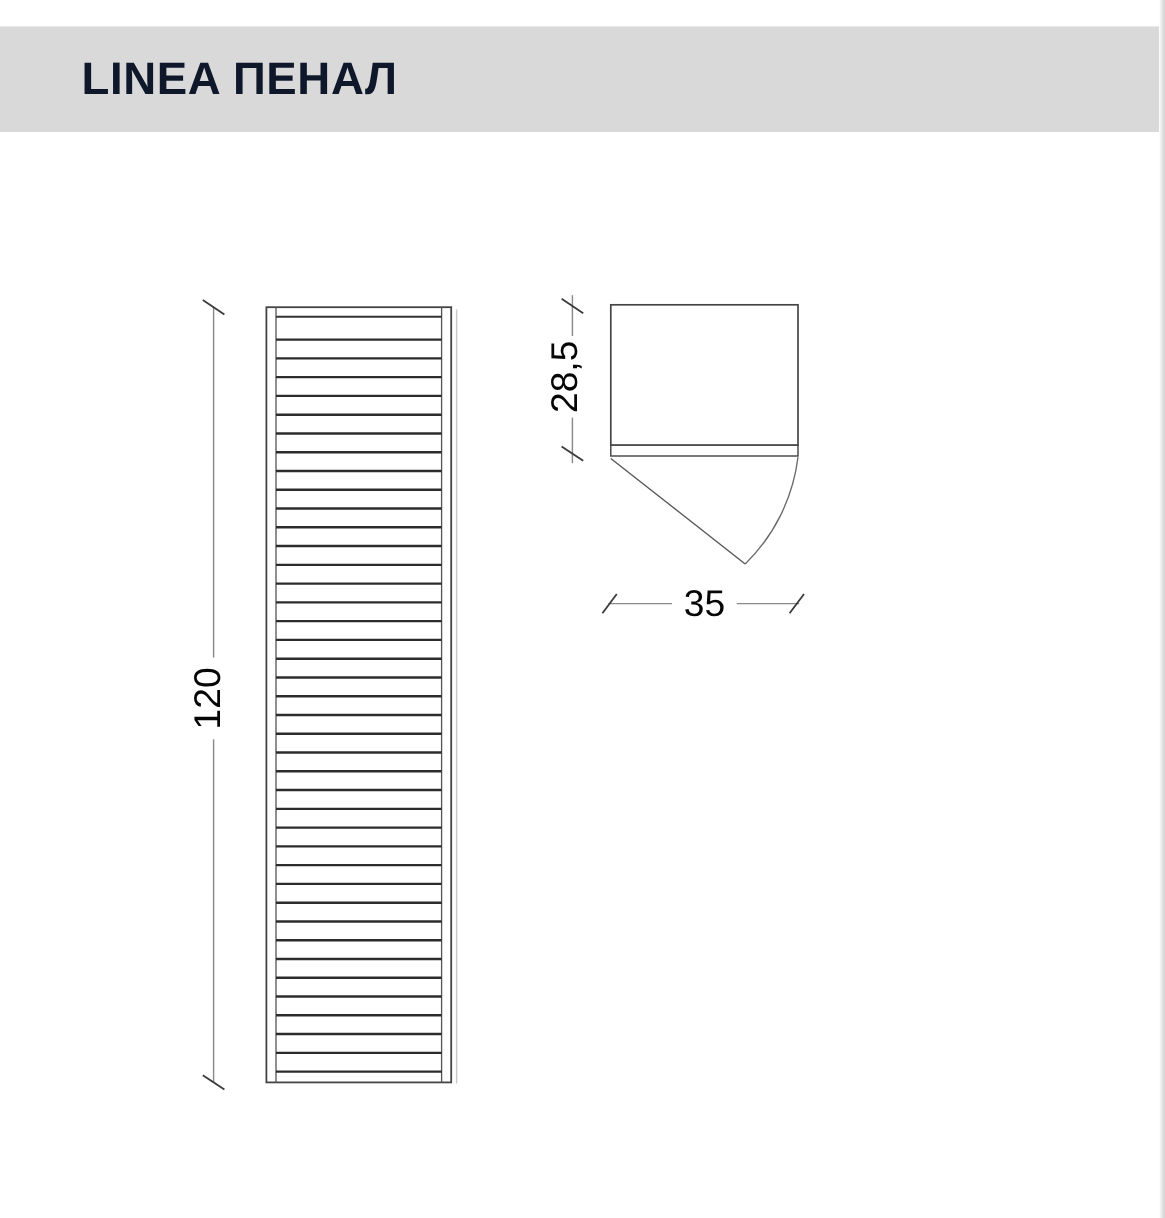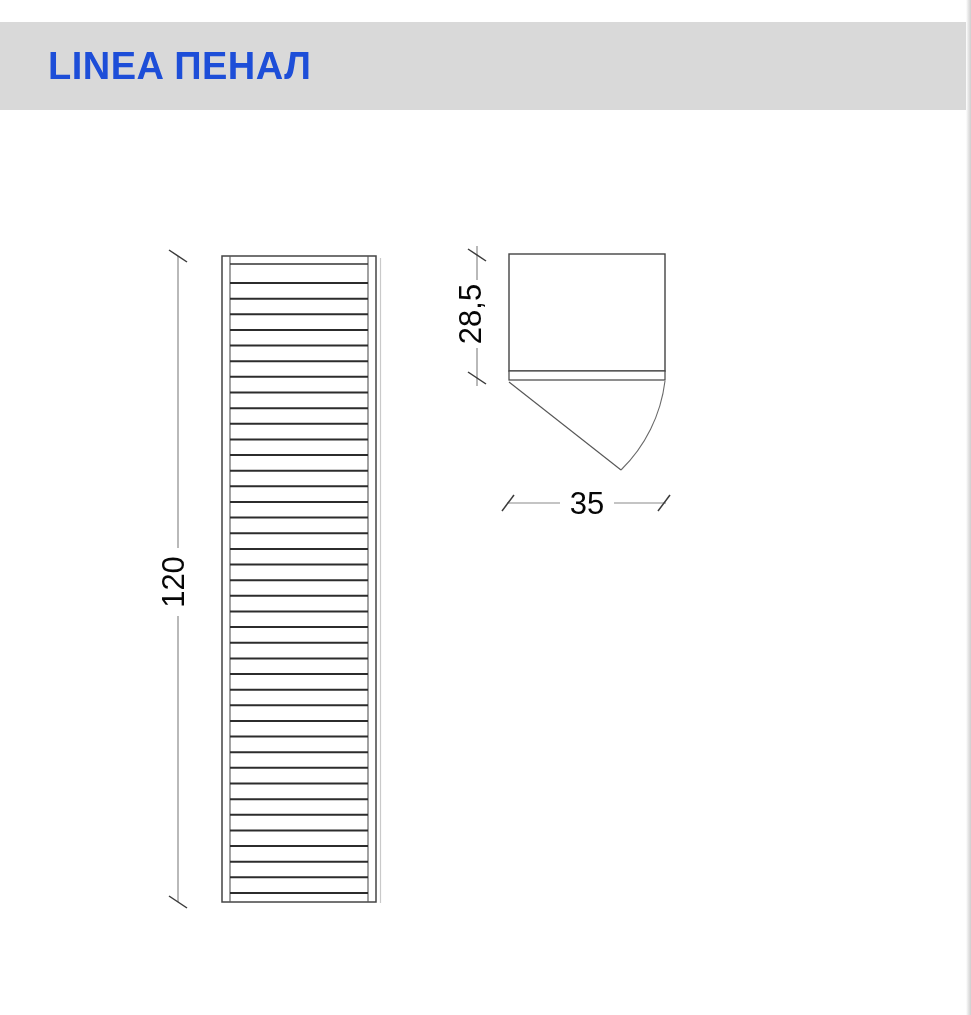--- a/index.html
+++ b/index.html
@@ -19,24 +19,24 @@
     position: absolute;
     top: 22px;
     left: 0;
     width: 966px;
     height: 88px;
     background: var(--header-bg, #d9d9d9);
     display: flex;
     align-items: center;
   }
   .header-title {
-    padding-left: 48px;
+    padding-left: 68px;
     font-size: 38px;
     font-weight: bold;
-    color: #1d4ed8;
+    color: #0f172a;
     letter-spacing: 0.5px;
     white-space: nowrap;
   }
   .page-edge {
     position: absolute;
     top: 0;
     right: 0;
     width: 5px;
     height: 1015px;
     background: linear-gradient(to right, #ffffff 0%, #e9e9e9 40%, #cfcfcf 100%);

